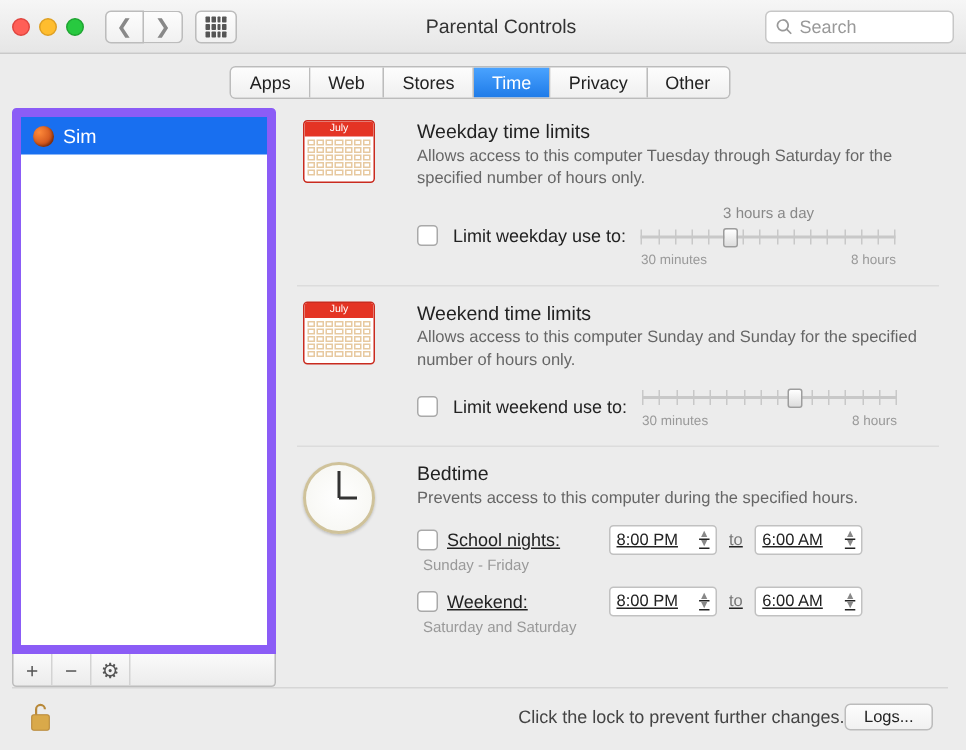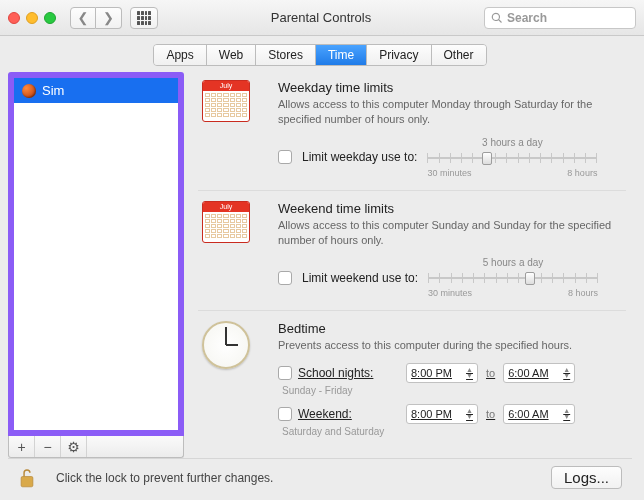--- a/index.html
+++ b/index.html
@@ -13,21 +13,21 @@
 .tl-yel{background:#ffbd2e;border:1px solid #dfa023;}
 .tl-grn{background:#28c940;border:1px solid #1fa532;}
 .navseg{display:flex;}
 .navbtn{width:26px;height:22px;background:linear-gradient(#fdfdfd,#f1f1f1);border:1px solid #bcbcbc;display:flex;align-items:center;justify-content:center;color:#888;font-size:13px;}
 .navbtn:first-child{border-radius:4px 0 0 4px;}
 .navbtn:last-child{border-radius:0 4px 4px 0;border-left:none;}
 .gridbtn{width:28px;height:22px;border:1px solid #bcbcbc;border-radius:4px;background:linear-gradient(#fdfdfd,#f1f1f1);display:flex;align-items:center;justify-content:center;}
 .dots{width:14px;height:14px;display:grid;grid-template-columns:repeat(4,1fr);grid-template-rows:repeat(3,1fr);gap:1px;}
 .dots span{background:#555;border-radius:0.5px;}
 .title{flex:1;text-align:center;font-size:13px;color:#333;}
-.search{width:152px;height:22px;border:1px solid #c7c7c7;border-radius:4px;background:#fff;display:flex;align-items:center;padding:0 6px;color:#999;gap:4px;font-weight:bold;}
+.search{width:126px;height:22px;border:1px solid #c7c7c7;border-radius:4px;background:#fff;display:flex;align-items:center;padding:0 6px;color:#999;gap:4px;}
 .search svg{width:12px;height:12px;fill:#999;}
 
 
 .content{height:calc(500px - 36px);padding:8px 12px 4px 8px;display:flex;flex-direction:column;}
 .tabs{display:flex;justify-content:center;margin-bottom:6px;}
 .tabseg{display:flex;border-radius:4px;overflow:hidden;border:1px solid #bcbcbc;}
 .tab{padding:3px 12px;font-size:12px;background:linear-gradient(#fdfdfd,#f0f0f0);border-right:1px solid #bcbcbc;cursor:default;}
 .tab:last-child{border-right:none;text-align:center;}
 .tab.active{background:linear-gradient(#4aa3ff,#1f7be8);color:#fff;}
 
@@ -65,24 +65,24 @@
 .sep{border-top:1px solid #dcdcdc;margin:2px 6px;}
 
 .timerow{display:flex;align-items:center;gap:8px;margin-bottom:2px;text-decoration:underline;}
 .timerow .label{flex:0 0 120px;display:flex;align-items:center;gap:6px;}
 .subtle{font-size:10px;color:#999;margin-left:4px;margin-bottom:8px;}
 .timefield{width:72px;height:20px;border:1px solid #c1c1c1;border-radius:3px;background:#fff;display:flex;align-items:center;padding:0 4px;font-size:11px;justify-content:space-between;}
 .stepper{font-size:7px;color:#888;line-height:6px;}
 .to{color:#777;font-size:11px;}
 
 
-.footer{height:38px;border-top:1px solid #d6d6d6;display:flex;align-items:center;padding:0 10px;gap:20px;}
+.footer{height:38px;border-top:1px solid #d6d6d6;display:flex;align-items:center;padding:0 10px;gap:0;text-align:right;}
 .lock{width:18px;height:22px;}
 .foot-text{flex:1;font-size:12px;color:#444;}
-.btn{padding:2px 12px;border:1px solid #bcbcbc;border-radius:4px;background:linear-gradient(#fdfdfd,#f1f1f1);font-size:15px;}
+.btn{padding:2px 12px;border:1px solid #bcbcbc;border-radius:4px;background:linear-gradient(#fdfdfd,#f1f1f1);font-size:11px;}
 </style>
 </head>
 <body>
 
 <div class="titlebar">
   <div class="traffic">
     <div class="tlight tl-red"></div>
     <div class="tlight tl-yel"></div>
     <div class="tlight tl-grn"></div>
   </div>
@@ -190,21 +190,21 @@
                 <span></span>
                 <span></span>
                 <span></span>
                 <span></span>
                 <span></span>
               </div>
           </div>
         </div>
         <div class="secbody">
           <div class="sec-title">Weekday time limits</div>
-          <div class="sec-desc">Allows access to this computer Monday through Saturday for the specified number of hours only.</div>
+          <div class="sec-desc">Allows access to this computer Tuesday through Saturday for the specified number of hours only.</div>
           <div class="ctrlrow">
             <div class="ckbox"></div>
             <span>Limit weekday use to:</span>
             <div class="slider-wrap">
               <div class="slider-lbl">3 hours a day</div>
               <div class="slider">
                 <div class="track"></div>
                 <div class="ticks">
                     <span></span>
                     <span></span>
@@ -279,21 +279,20 @@
               </div>
           </div>
         </div>
         <div class="secbody">
           <div class="sec-title">Weekend time limits</div>
           <div class="sec-desc">Allows access to this computer Sunday and Sunday for the specified number of hours only.</div>
           <div class="ctrlrow">
             <div class="ckbox"></div>
             <span>Limit weekend use to:</span>
             <div class="slider-wrap">
-              <div class="slider-lbl">5 hours a day</div>
               <div class="slider">
                 <div class="track"></div>
                 <div class="ticks">
                     <span></span>
                     <span></span>
                     <span></span>
                     <span></span>
                     <span></span>
                     <span></span>
                     <span></span>

